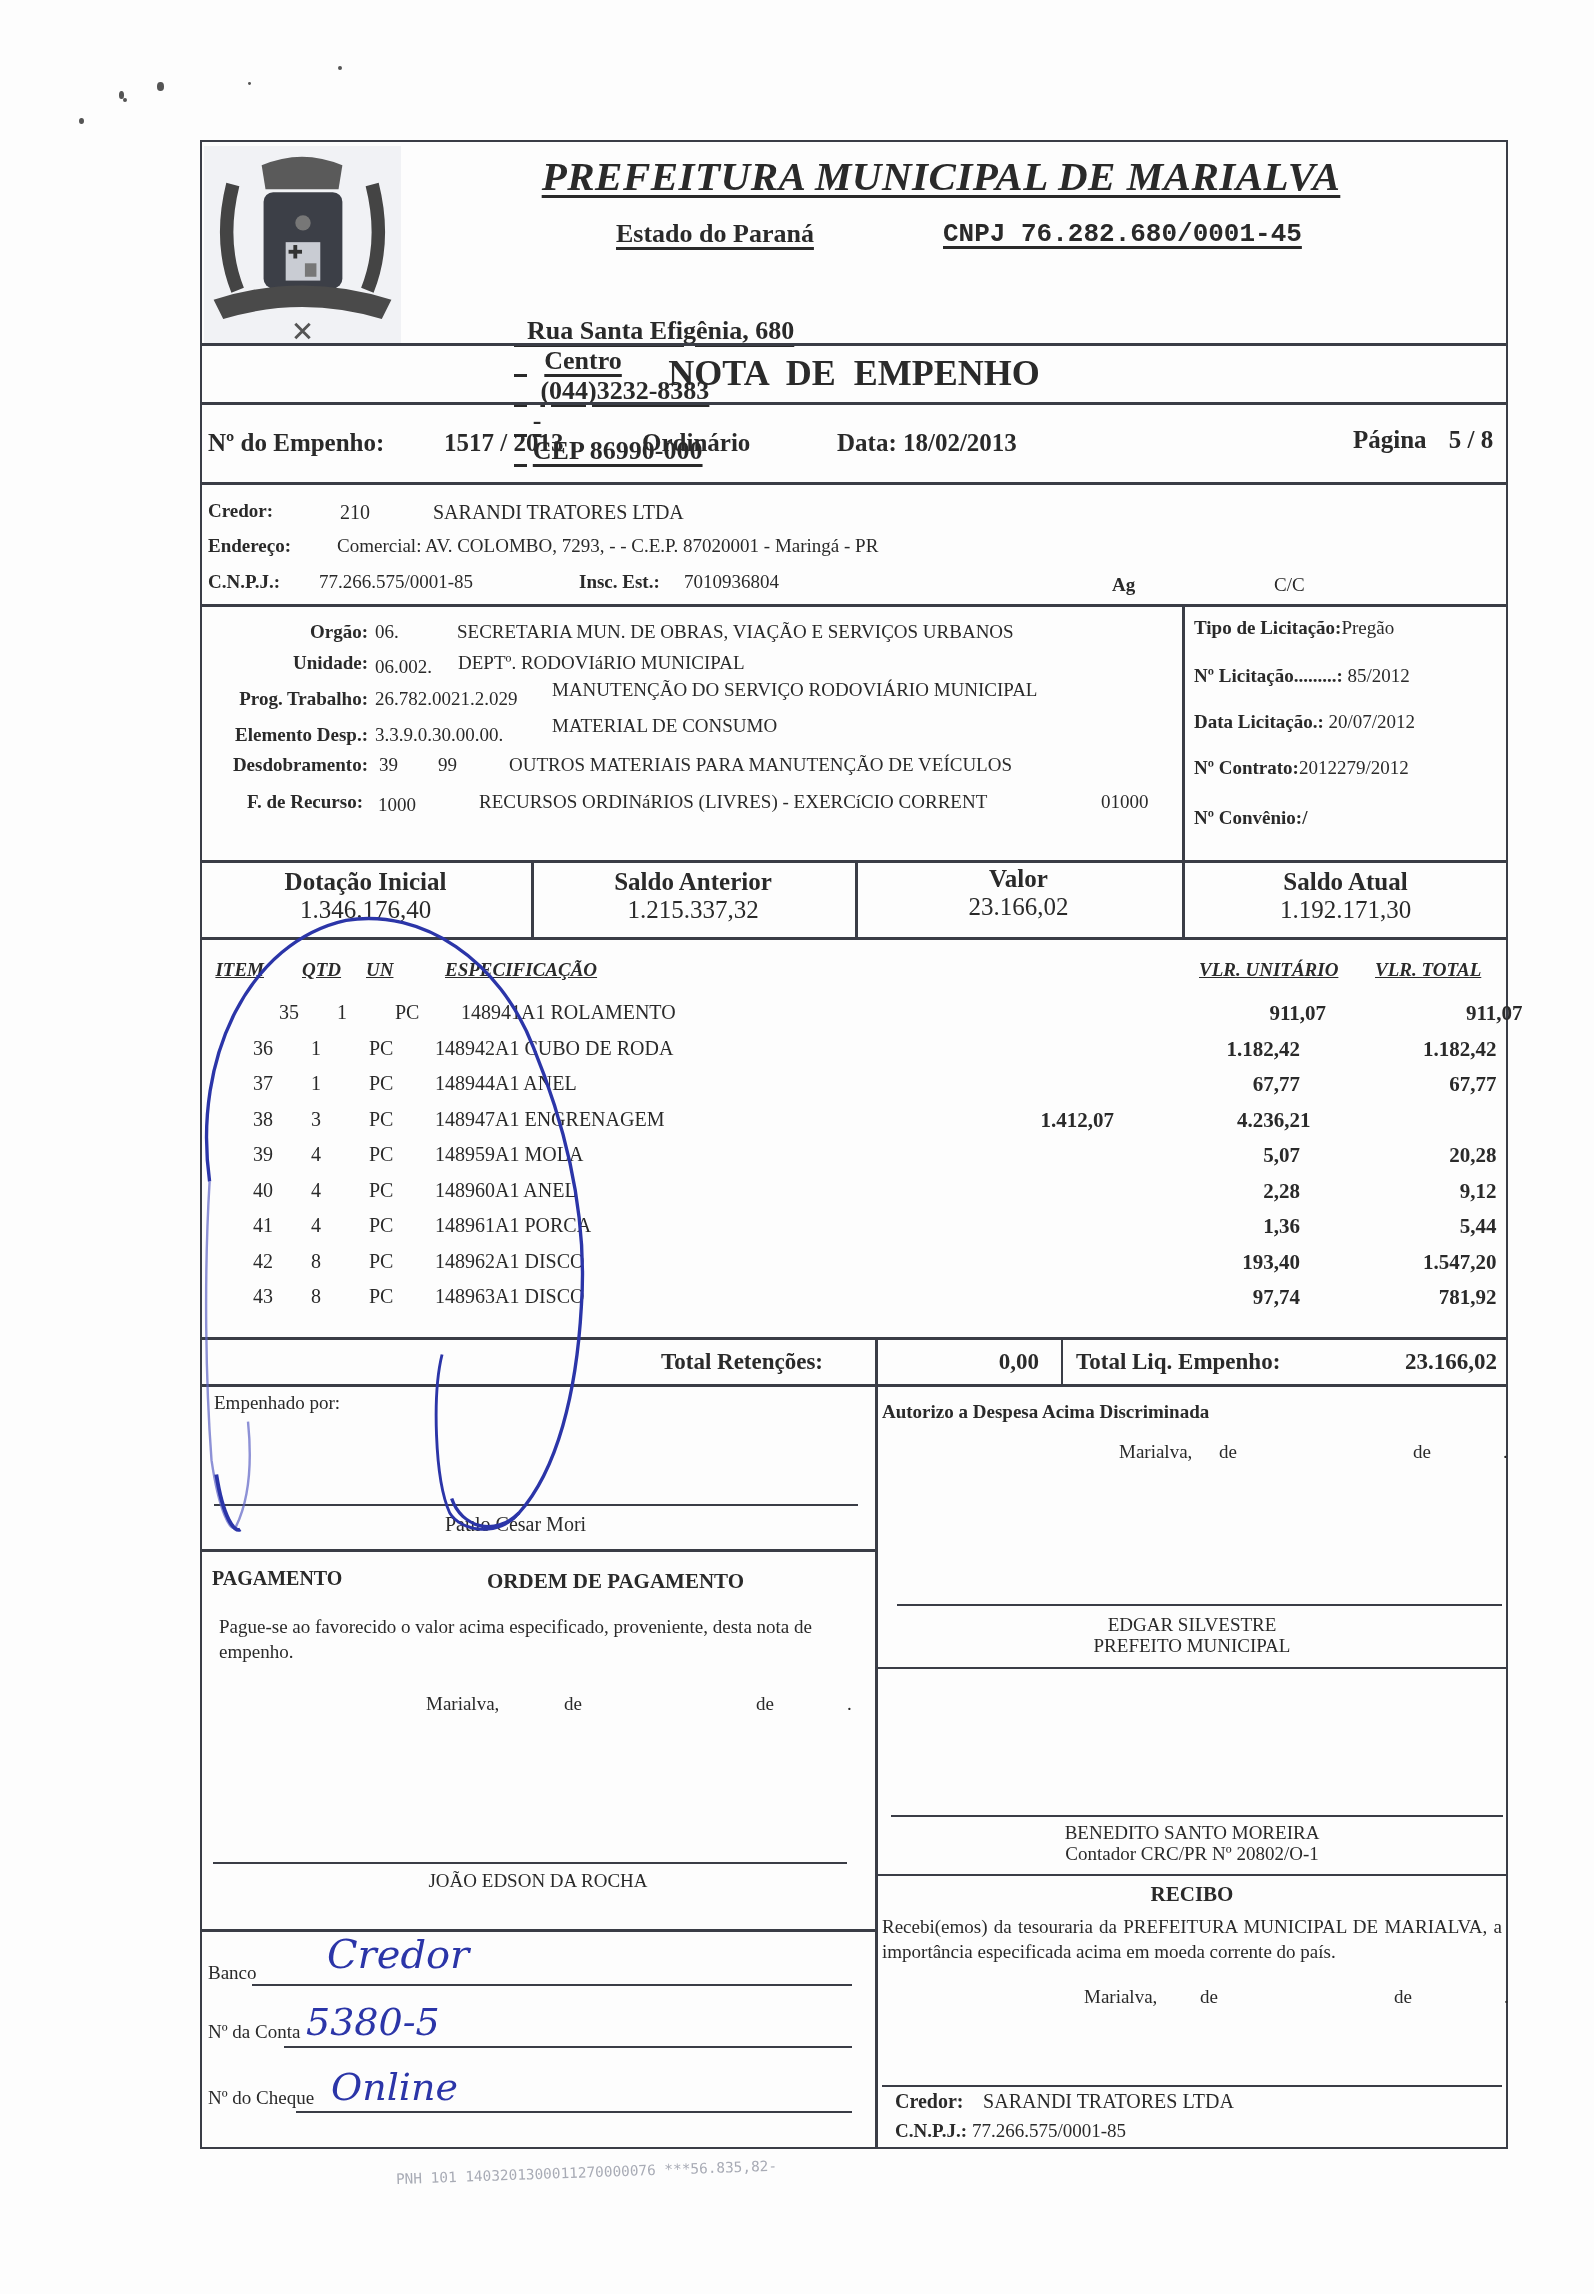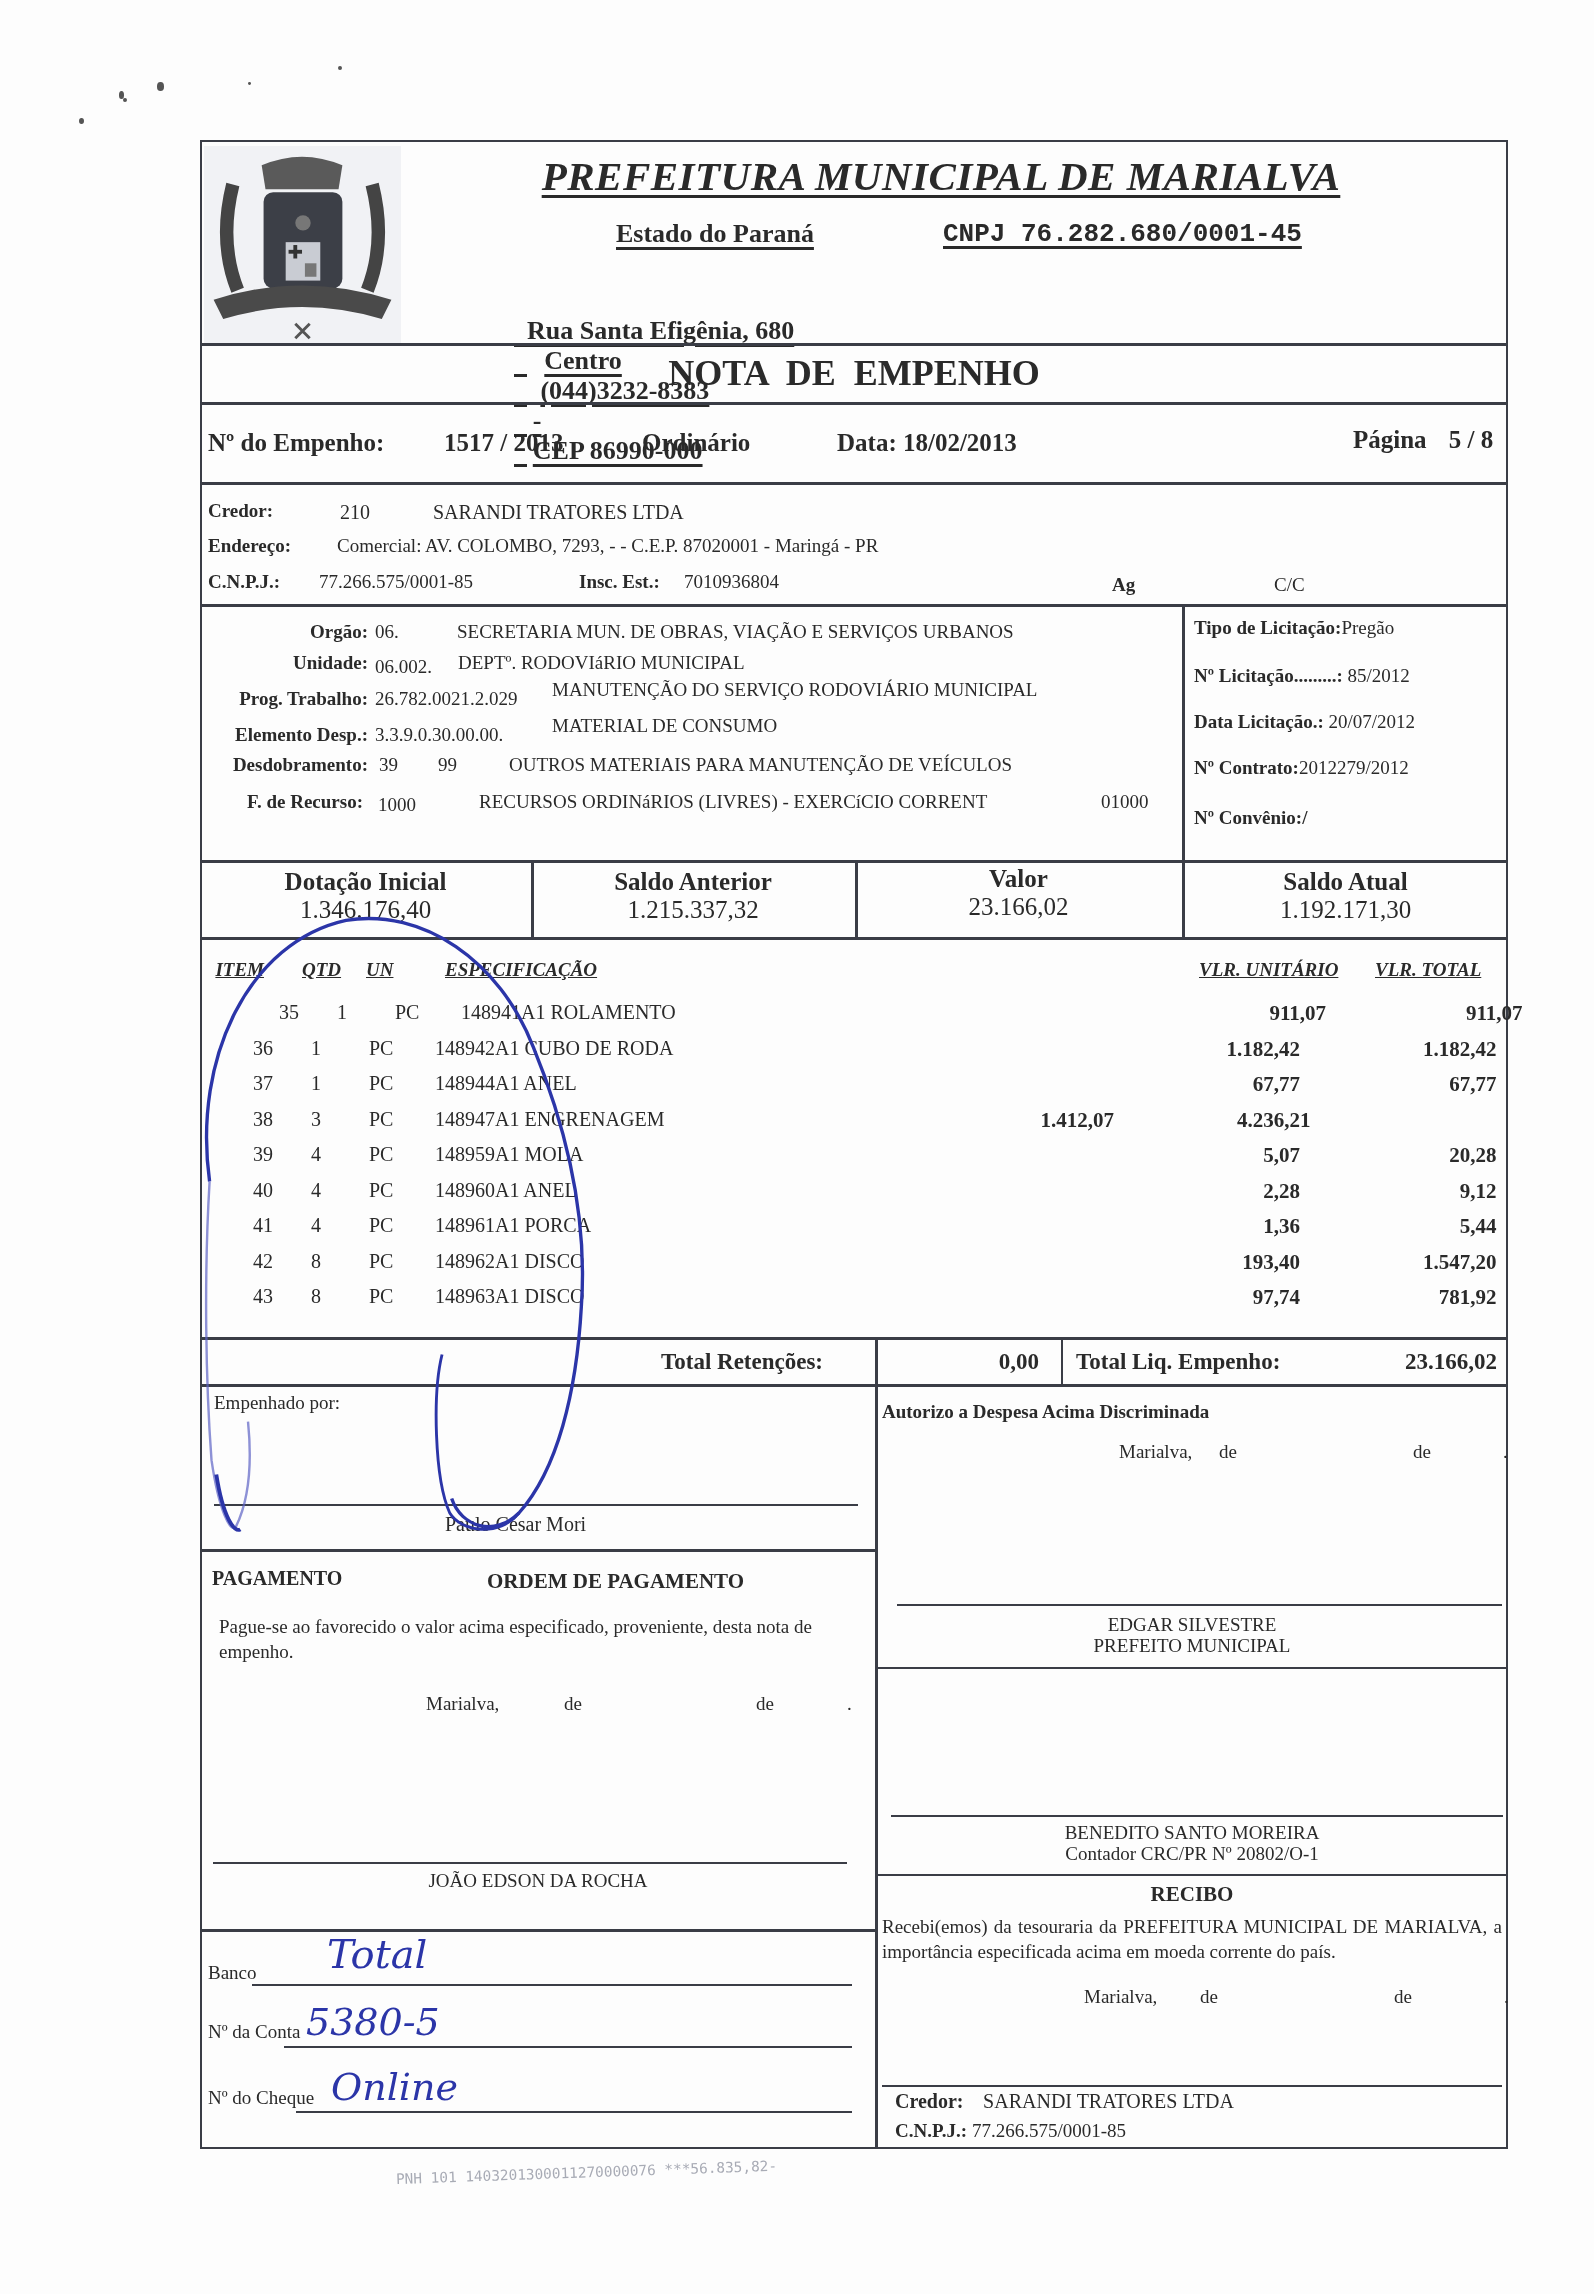--- a/index.html
+++ b/index.html
@@ -303,21 +303,21 @@
   <span class="abs" style="left:421px;">.</span>
 </div>
 <div class="hl thin" style="left:213px;top:1862px;width:634px;"></div>
 <div class="abs f20 center" style="left:200px;top:1869px;width:676px;line-height:23px;">
   <div>JOÃO EDSON DA ROCHA</div>
 </div>
 <div class="hl" style="left:200px;top:1929px;width:676px;"></div>
 
 <div class="abs f20" style="left:208px;top:1962px;">Banco</div>
 <div class="hl thin" style="left:252px;top:1984px;width:600px;"></div>
-<div class="abs" style="left:327px;top:1931px;font-family:'DejaVu Serif',serif;font-style:italic;font-size:40px;color:#2b35a8;">Total</div>
+<div class="abs" style="left:327px;top:1931px;font-family:'DejaVu Serif',serif;font-style:italic;font-size:40px;color:#2b35a8;">Credor</div>
 
 <div class="abs f20" style="left:208px;top:2021px;">Nº da Conta</div>
 <div class="hl thin" style="left:284px;top:2046px;width:568px;"></div>
 <div class="abs" style="left:306px;top:2000px;font-family:'DejaVu Serif',serif;font-style:italic;font-size:38px;color:#2b35a8;">5380-5</div>
 
 <div class="abs f20" style="left:208px;top:2087px;">Nº do Cheque</div>
 <div class="hl thin" style="left:296px;top:2111px;width:556px;"></div>
 <div class="abs" style="left:331px;top:2065px;font-family:'DejaVu Serif',serif;font-style:italic;font-size:38px;color:#2b35a8;">Online</div>
 
 <div class="abs" style="left:396px;top:2171px;font-family:'DejaVu Sans Mono',monospace;font-size:14.4px;color:#a8abb5;transform:rotate(-2deg);transform-origin:left;">PNH 101 1403201300011270000076 ***56.835,82-</div>

